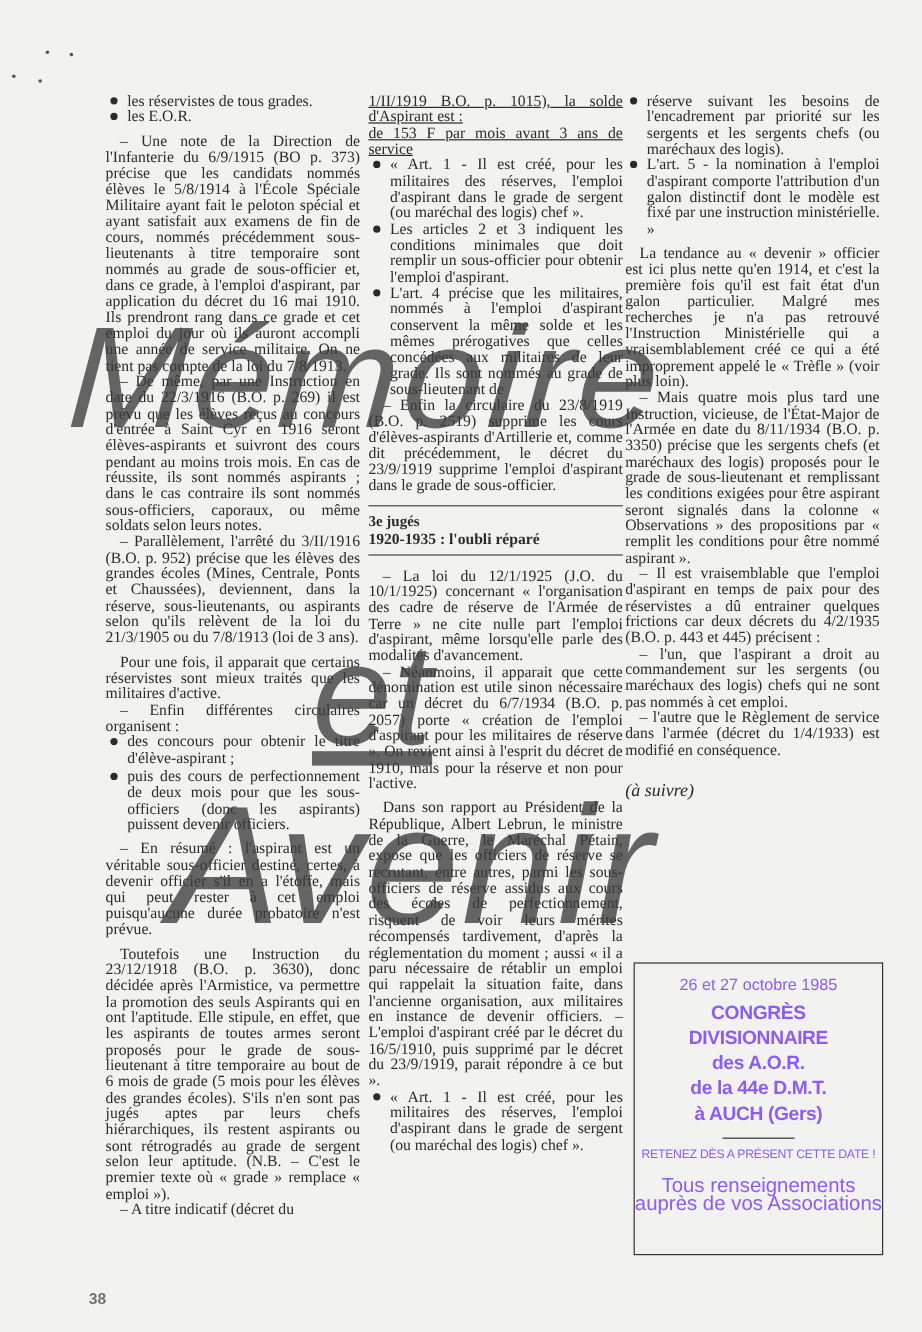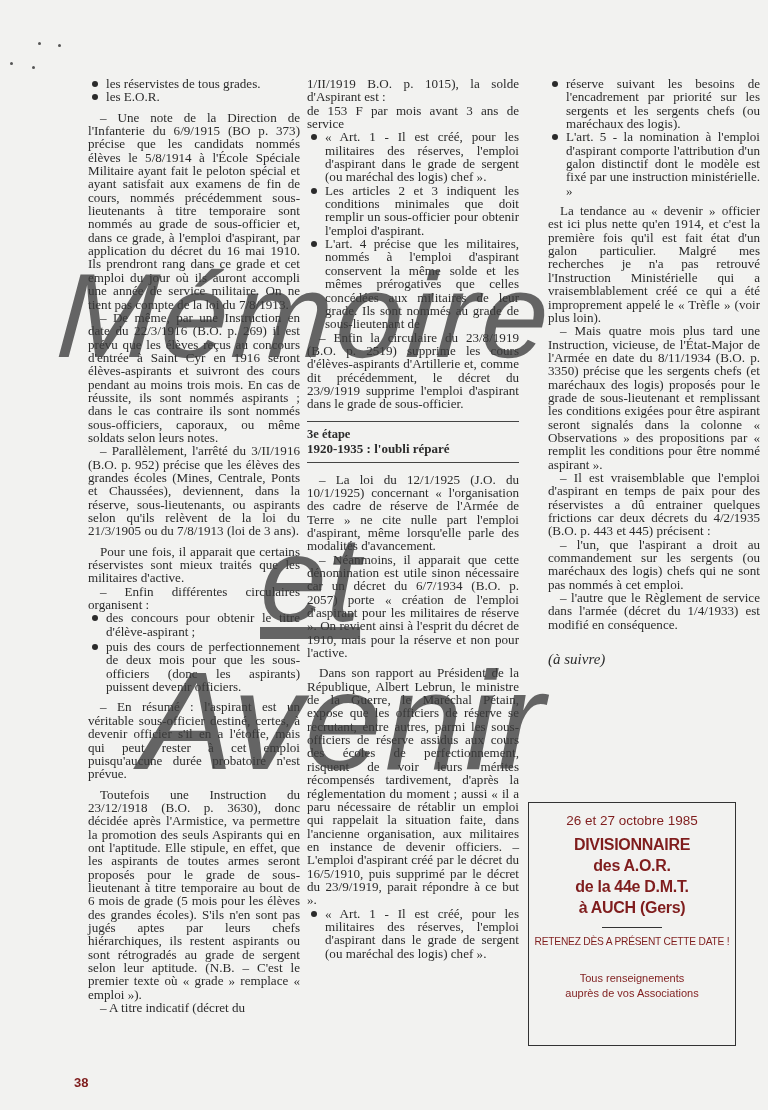--- a/index.html
+++ b/index.html
@@ -12,52 +12,52 @@
     .page { position: absolute; left: 0; top: 0; width: 768px; height: 840px; }
     .specks { position: absolute; left: 8px; top: 38px; width: 60px; height: 40px; }
     .speck { position: absolute; width: 3px; height: 3px; border-radius: 50%; background: #555; }
     .col {
       position: absolute; top: 77px; width: 212px;
       font-size: 13.1px; line-height: 13.35px; text-align: justify;
       hyphens: manual;
     }
     .col1 { left: 88px; }
     .col2 { left: 307px; }
-    .col3 { left: 548px; }
+    .col3 { left: 521px; }
     .col p { margin: 0; text-indent: 12px; }
-    .col p.noind { text-indent: 0; }
+    .col p.noind { text-indent: 0; text-decoration: underline; }
     .col p.gap { margin-top: 7px; }
     .col ul { list-style: none; margin: 0; padding: 0 0 0 18px; }
     .col li { position: relative; }
     .col li::before {
       content: ""; position: absolute; left: -14px; top: 4px;
       width: 6px; height: 6px; border-radius: 50%; background: #2b2b2b;
     }
     .col li.gap { margin-top: 2px; }
     .rule { border-top: 1px solid #444; margin: 10px 0 6px 0; }
     .section-kicker { font-weight: bold; font-size: 12.5px; line-height: 13px; }
     .section-title { font-weight: bold; font-size: 13px; line-height: 15px; }
     .section-rule { border-top: 1px solid #444; margin: 6px 0 10px 0; }
     .suivre { text-align: left; font-style: italic; font-size: 15px; margin-top: 22px; }
     .page-num {
       position: absolute; left: 74px; top: 1075px;
       font-family: "Liberation Sans", "DejaVu Sans", sans-serif;
-      font-weight: bold; font-size: 13px; color: #7f1d1d;
+      font-weight: bold; font-size: 13px; color: #737373;
     }
     .box {
       position: absolute; left: 528px; top: 802px; width: 208px; height: 244px;
       border: 1.5px solid #333; box-sizing: border-box;
       font-family: "Liberation Sans", "DejaVu Sans", sans-serif;
-      text-align: center; color: #7f1d1d;
+      text-align: center; color: #8b5cf6;
     }
     .box .date { font-size: 13.5px; margin-top: 10px; }
     .box .title { font-weight: bold; font-size: 16px; line-height: 21px; margin-top: 6px; letter-spacing: -0.3px; }
     .box .divider { width: 60px; border-top: 1.5px solid #333; margin: 9px auto 8px auto; }
     .box .retenez { font-size: 10.2px; letter-spacing: -0.2px; }
-    .box .info { font-size: 11px; line-height: 15px; margin-top: 24px; }
+    .box .info { font-size: 17px; line-height: 15px; margin-top: 12px; }
     .watermark {
       position: absolute; font-family: "Liberation Sans", "DejaVu Sans", sans-serif;
       color: rgba(60,60,60,0.78); font-style: italic; pointer-events: none;
       white-space: nowrap;
     }
     .wm1 { left: 58px; top: 246px; font-size: 120px; letter-spacing: 4px; transform: skewX(-4deg); }
     .wm2 { left: 260px; top: 510px; font-size: 120px; text-decoration: underline; }
     .wm3 { left: 140px; top: 640px; font-size: 140px; letter-spacing: 2px; }
   </style>
 </head>
@@ -94,21 +94,21 @@
   <div class="col col2">
     <p class="noind">1/II/1919 B.O. p. 1015), la solde d'Aspirant est :</p>
     <p class="noind">de 153 F par mois avant 3 ans de service</p>
     <ul>
       <li>« Art. 1 - Il est créé, pour les militaires des réserves, l'emploi d'aspirant dans le grade de sergent (ou maréchal des logis) chef ».</li>
       <li>Les articles 2 et 3 indiquent les conditions minimales que doit remplir un sous-officier pour obtenir l'emploi d'aspirant.</li>
       <li>L'art. 4 précise que les militaires, nommés à l'emploi d'aspirant conservent la même solde et les mêmes prérogatives que celles concédées aux militaires de leur grade. Ils sont nommés au grade de sous-lieutenant de</li>
     </ul>
     <p>– Enfin la circulaire du 23/8/1919 (B.O. p. 2519) supprime les cours d'élèves-aspirants d'Artillerie et, comme dit précédemment, le décret du 23/9/1919 supprime l'emploi d'aspirant dans le grade de sous-officier.</p>
     <div class="rule"></div>
-    <div class="section-kicker">3e étape</div>
+    <div class="section-kicker">3e jugés</div>
     <div class="section-title">1920-1935 : l'oubli réparé</div>
     <div class="section-rule"></div>
     <p>– La loi du 12/1/1925 (J.O. du 10/1/1925) concernant « l'organisation des cadre de réserve de l'Armée de Terre » ne cite nulle part l'emploi d'aspirant, même lorsqu'elle parle des modalités d'avancement.</p>
     <p>– Néanmoins, il apparait que cette dénomination est utile sinon nécessaire car un décret du 6/7/1934 (B.O. p. 2057) porte « création de l'emploi d'aspirant pour les militaires de réserve ». On revient ainsi à l'esprit du décret de 1910, mais pour la réserve et non pour l'active.</p>
     <p class="gap">Dans son rapport au Président de la République, Albert Lebrun, le ministre de la Guerre, le Maréchal Pétain, expose que les officiers de réserve se recrutant, entre autres, parmi les sous-officiers de réserve assidus aux cours des écoles de perfectionnement, risquent de voir leurs mérites récompensés tardivement, d'après la réglementation du moment ; aussi « il a paru nécessaire de rétablir un emploi qui rappelait la situation faite, dans l'ancienne organisation, aux militaires en instance de devenir officiers. – L'emploi d'aspirant créé par le décret du 16/5/1910, puis supprimé par le décret du 23/9/1919, parait répondre à ce but ».</p>
     <ul>
       
     </ul>
     <ul>
       <li>« Art. 1 - Il est créé, pour les militaires des réserves, l'emploi d'aspirant dans le grade de sergent (ou maréchal des logis) chef ».</li>
@@ -124,20 +124,21 @@
     <p>– Mais quatre mois plus tard une Instruction, vicieuse, de l'État-Major de l'Armée en date du 8/11/1934 (B.O. p. 3350) précise que les sergents chefs (et maréchaux des logis) proposés pour le grade de sous-lieutenant et remplissant les conditions exigées pour être aspirant seront signalés dans la colonne « Observations » des propositions par « remplit les conditions pour être nommé aspirant ».</p>
     <p>– Il est vraisemblable que l'emploi d'aspirant en temps de paix pour des réservistes a dû entrainer quelques frictions car deux décrets du 4/2/1935 (B.O. p. 443 et 445) précisent :</p>
     <p>– l'un, que l'aspirant a droit au commandement sur les sergents (ou maréchaux des logis) chefs qui ne sont pas nommés à cet emploi.</p>
     <p>– l'autre que le Règlement de service dans l'armée (décret du 1/4/1933) est modifié en conséquence.</p>
     <div class="suivre">(à suivre)</div>
   </div>
 
   <div class="box">
     <div class="date">26 et 27 octobre 1985</div>
     <div class="title">
+      <div>CONGRÈS</div>
       <div>DIVISIONNAIRE</div>
       <div>des A.O.R.</div>
       <div>de la 44e D.M.T.</div>
       <div>à AUCH (Gers)</div>
     </div>
     <div class="divider"></div>
     <div class="retenez">RETENEZ DÈS A PRÉSENT CETTE DATE !</div>
     <div class="info">
       <div>Tous renseignements</div>
       <div>auprès de vos Associations</div>

